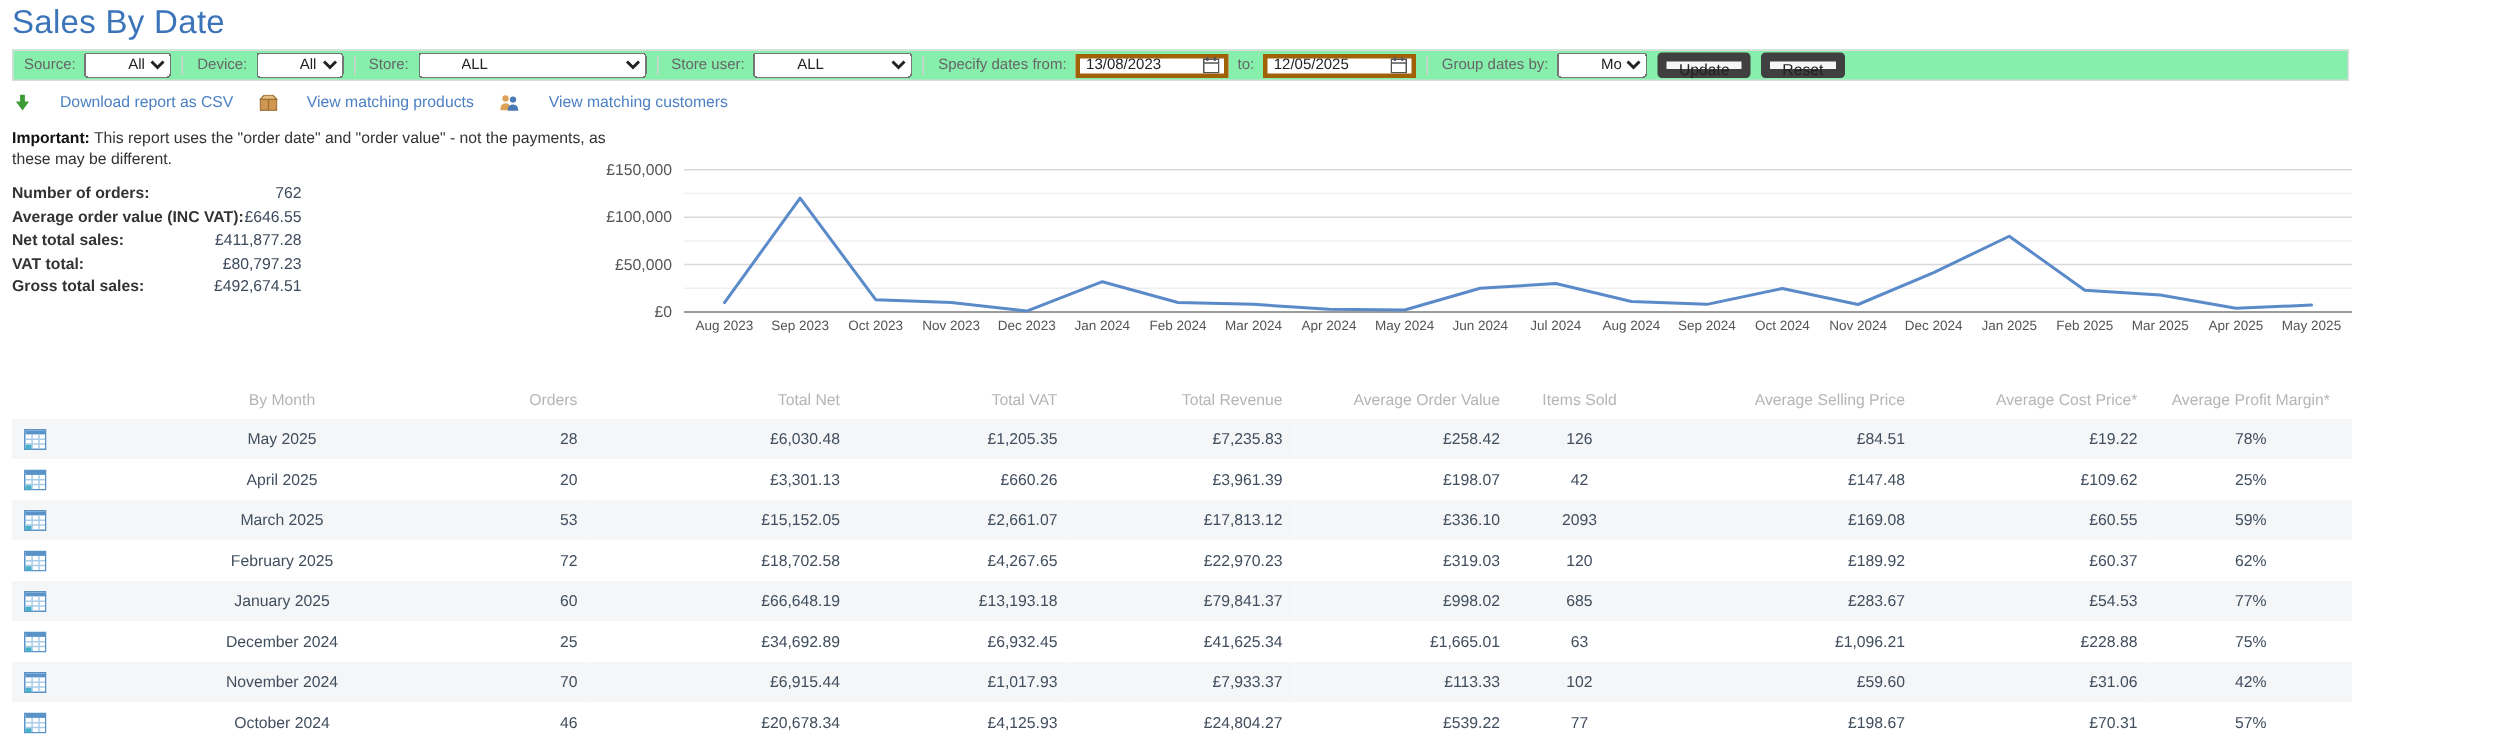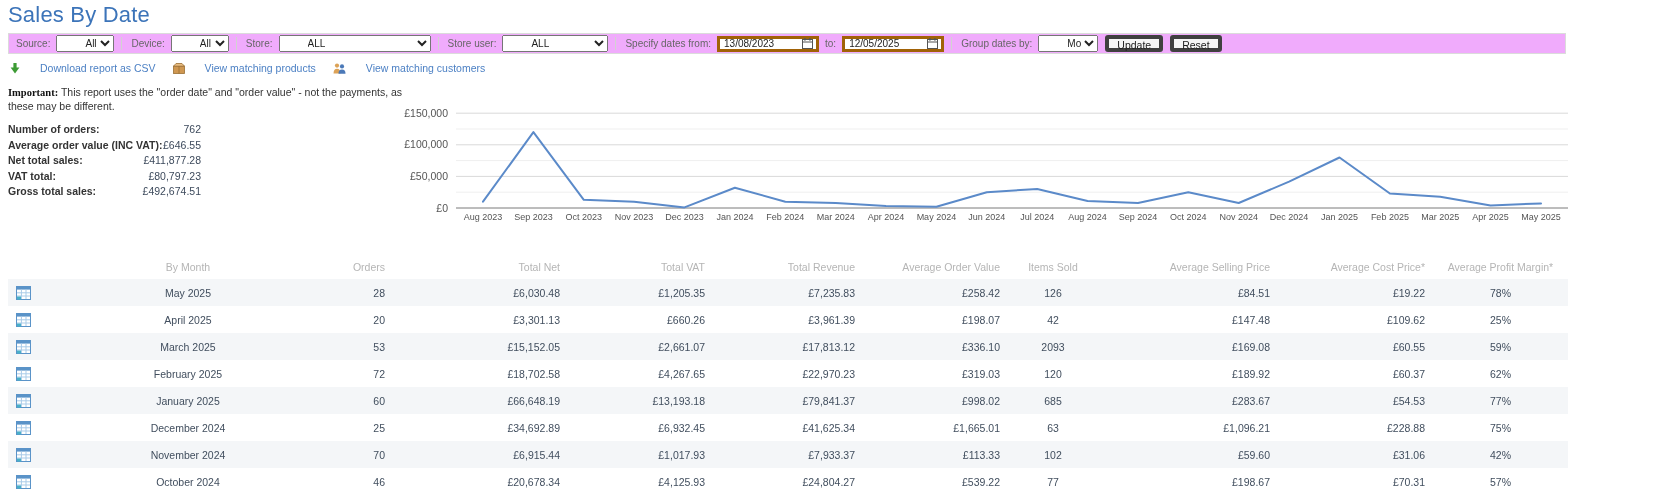--- a/index.html
+++ b/index.html
@@ -8,52 +8,52 @@
     width:1680px; height:493px; overflow:hidden; position:relative;
     background:#fff; font-family:"Liberation Sans", sans-serif;
   }
   .page-title {
     position:absolute; left:8px; top:2px; margin:0;
     font-size:22px; font-weight:400; color:#3c74b9; letter-spacing:.2px;
   }
   
   .toolbar {
     position:absolute; left:8px; top:33px; width:1558px; height:21px;
-    background:#f0abfc; border:1px solid #dbdbdb;
+    background:#86efac; border:1px solid #dbdbdb;
     display:flex; align-items:center; padding:0 5px; gap:4px;
     font-size:10px; color:#555; white-space:nowrap;
   }
   .tb-label { color:#666; margin:0 2px 0 2px; }
   .tb-select { font-size:10px; height:17px; color:#222;padding-left:24px; }
   .f0,.f1 { width:58px; }
   .f2 { width:152px; }
   .f3 { width:106px; }
   .group-select { width:60px; }
   .sep { width:1px; height:13px; background:#d2d2d2; margin:0 3px; flex:none; }
   .date-wrap {
     display:inline-flex; align-items:center; background:#fff;
     border:3px solid #a16207; height:16px; padding:0 3px 0 4px; gap:2px;
   }
   .date-wrap input {
     border:none; outline:none; width:76px; font-size:10px; color:#222;
     padding:0; font-family:inherit; background:transparent;
   }
   .btn {
     font-size:10.5px; height:17px; padding:0 8px; margin-left:3px;
-    background:#f6f6f6; border:4px solid #404040; border-radius:3px;
+    background:#f6f6f6; border:6px solid #404040; border-radius:3px;
     color:#222; font-family:inherit; cursor:pointer;
   }
   #filter-groups, #links-inner, #summary-inner { display:contents; }
   
   .links { position:absolute; left:10px; top:62px; display:flex; gap:17px; font-size:10.5px; align-items:center; }
   .rlink { color:#4c80c4; display:inline-flex; align-items:center; gap:20px; cursor:pointer; text-decoration:none; }
   .rlink svg { flex:none; }
   
   .note { position:absolute; left:8px; top:86px; width:402px; font-size:10.5px; color:#333; line-height:1.3; }
-  .note b { color:#111;font-family:Liberation Serif, serif; }
+  .note b { color:#111; }
   
   .summary { position:absolute; left:8px; top:122px; width:193px; font-size:10.5px; }
   .summary-row { display:flex; justify-content:space-between; line-height:15.6px; }
   .summary-label { font-weight:bold; color:#333; }
   .summary-value { color:#3d4a5c; }
   
   .chart { position:absolute; left:392px; top:96px; }
   .chart svg text { font-family:"Liberation Sans", sans-serif; }
   
   table.report {

